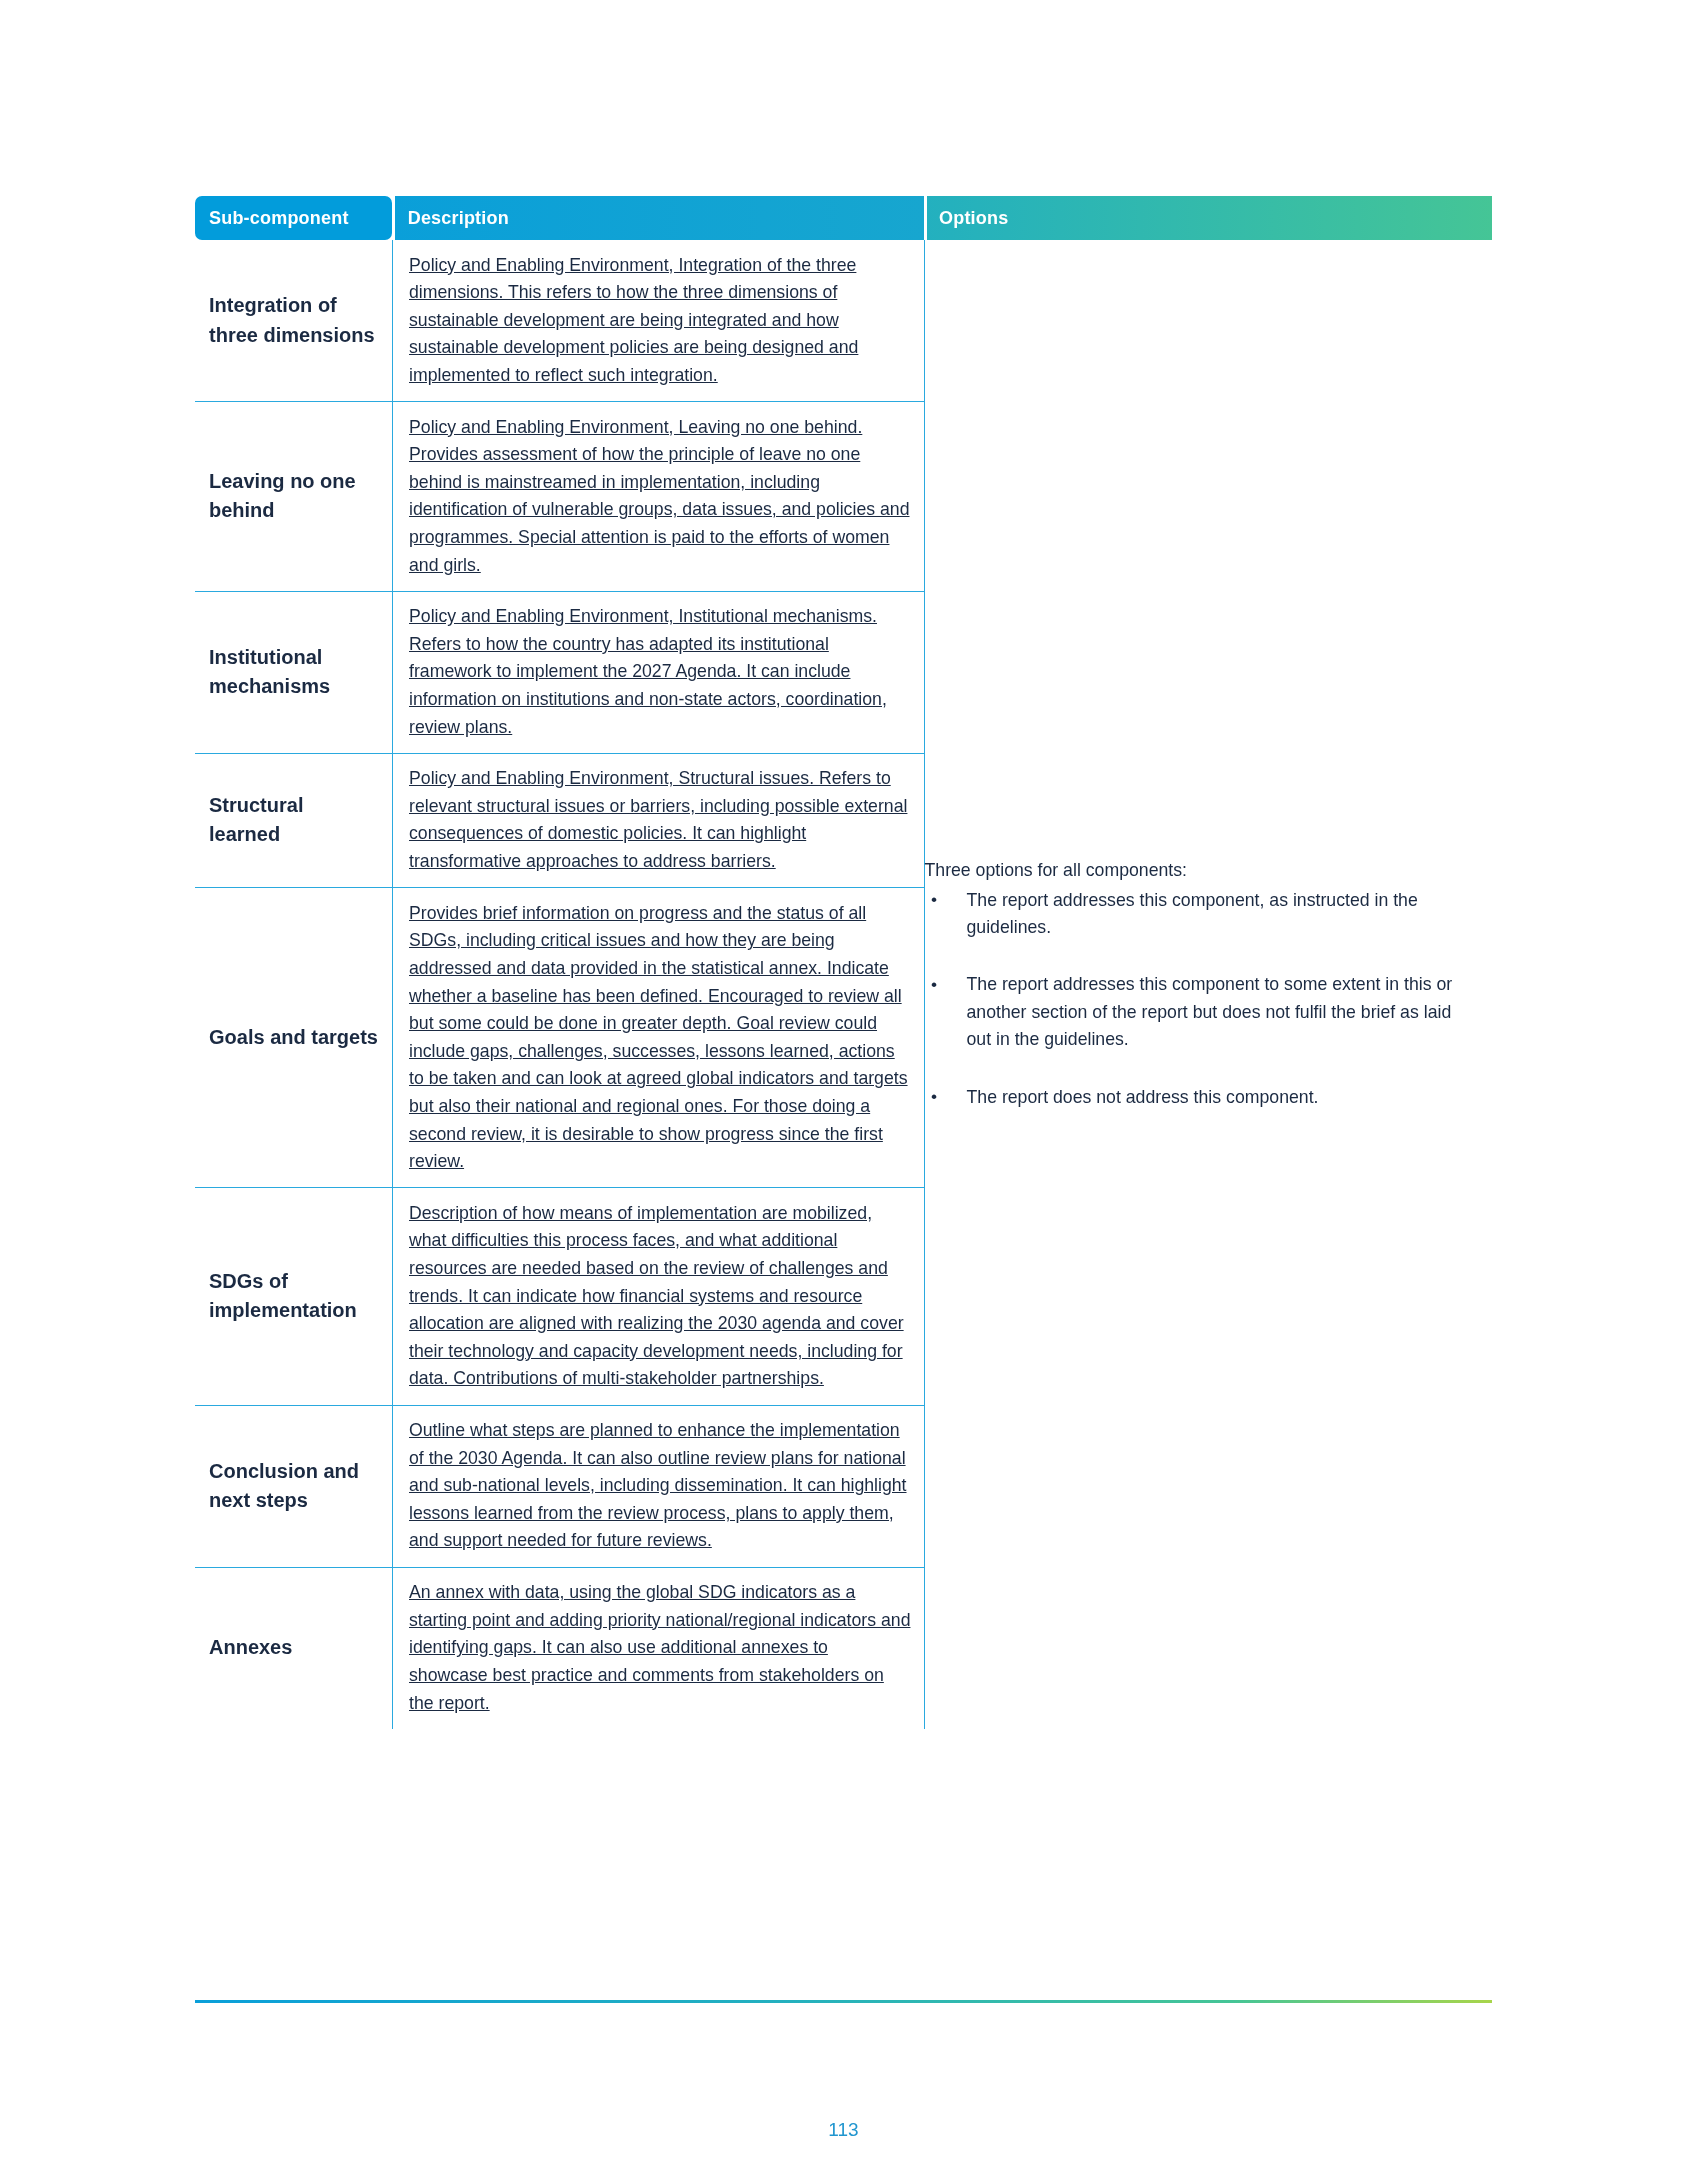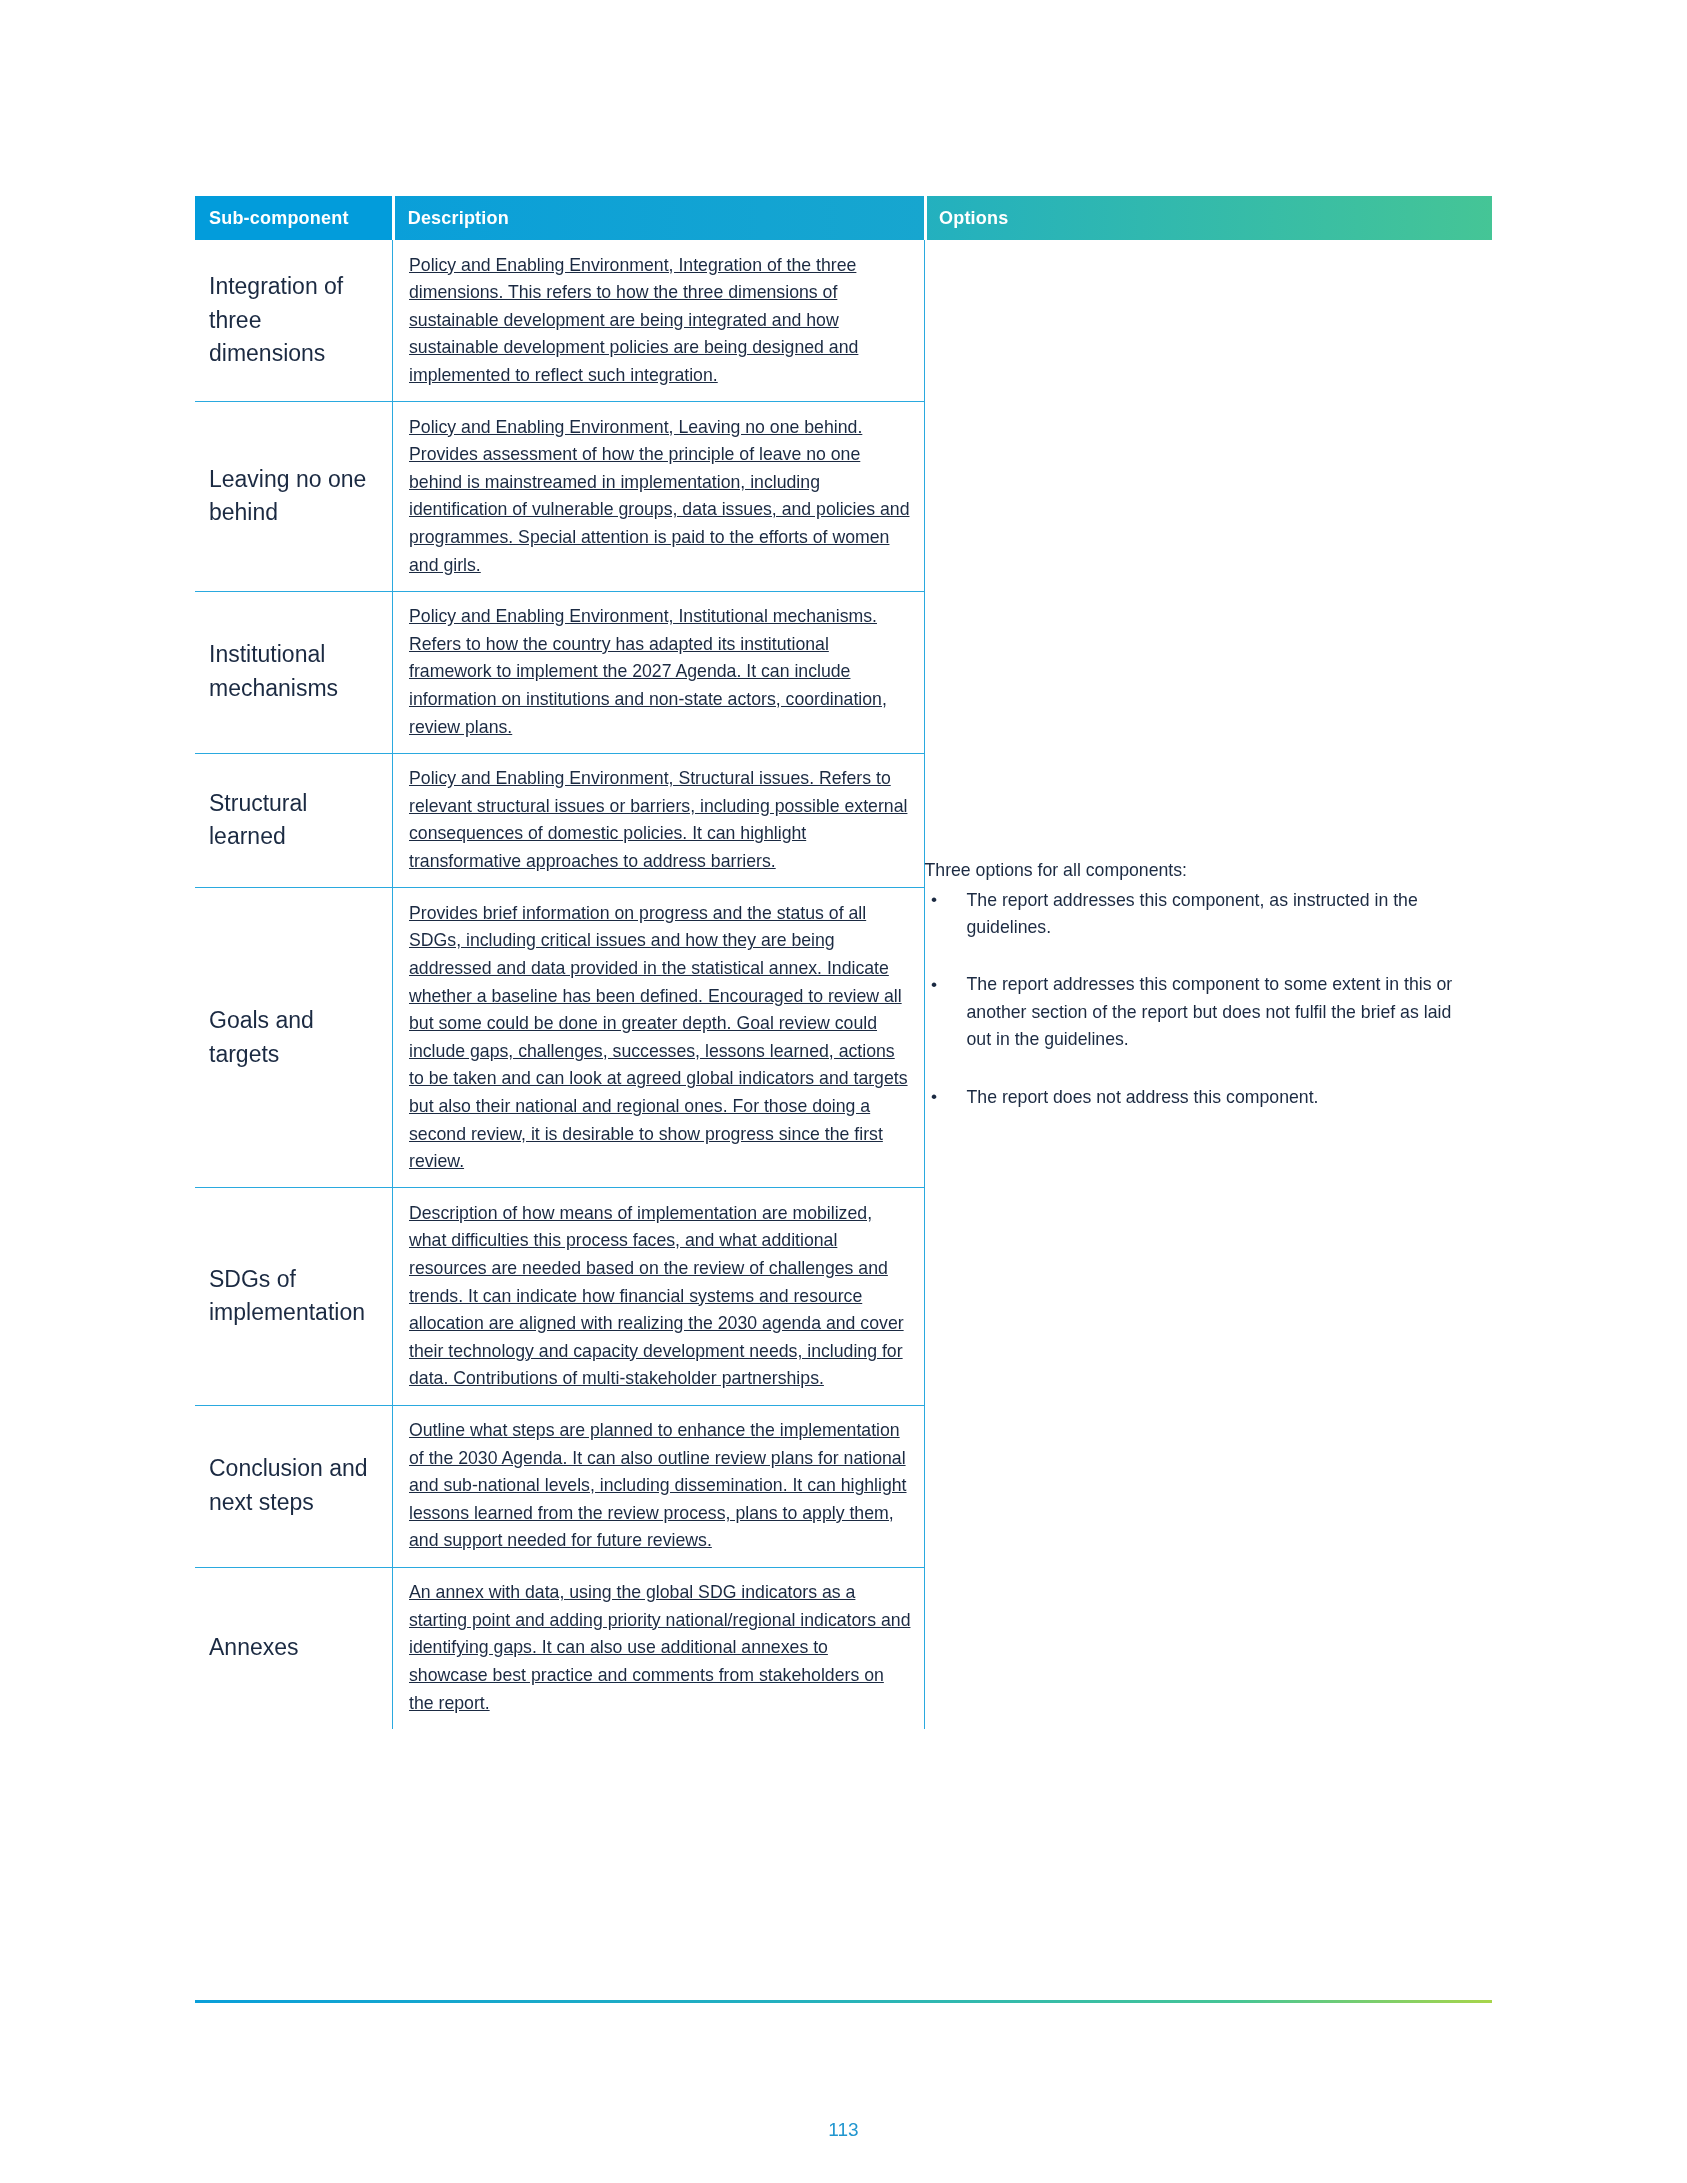--- a/index.html
+++ b/index.html
@@ -48,21 +48,21 @@
     border: 0;
     height: 44px;
     vertical-align: middle;
     text-align: left;
     color: #ffffff;
     font-size: 18px;
     font-weight: bold;
     letter-spacing: 0.2px;
     position: relative;
   }
-  .hdr-sub  { background: #029cdb; padding-left: 14px !important; }
+  .hdr-sub  { background: #029cdb; padding-left: 14px !important; border-radius: 7px; }
   .hdr-desc { background: linear-gradient(to right, #0a9fd9 0%, #17a6cf 100%);
               padding-left: 15.7px !important; }
   .hdr-opts { background: linear-gradient(to right, #23b0bf 0%, #45c596 100%);
               padding-left: 15px !important; }
 
   
   .hdr-desc::before,
   .hdr-opts::before {
     content: "";
     position: absolute;
@@ -78,22 +78,23 @@
     vertical-align: middle;
     font-size: 17.7px;
     line-height: 1.55;
     color: #1b2a42;
     border-bottom: 1.6px solid #2aa9df;
     background: #ffffff;
   }
 
   td.cell-sub {
     padding: 11.5px 11.5px 11.5px 14px;
-    font-size: 23px;
+    font-size: 20px;
     line-height: 1.47;
+    font-weight: bold;
   }
 
   td.cell-desc {
     padding: 11.5px 13px 11.5px 16.5px;
     border-left: 1.6px solid #2aa9df;
     line-height: 1.56;
     text-decoration: underline;
   }
 
   td.cell-opts {

